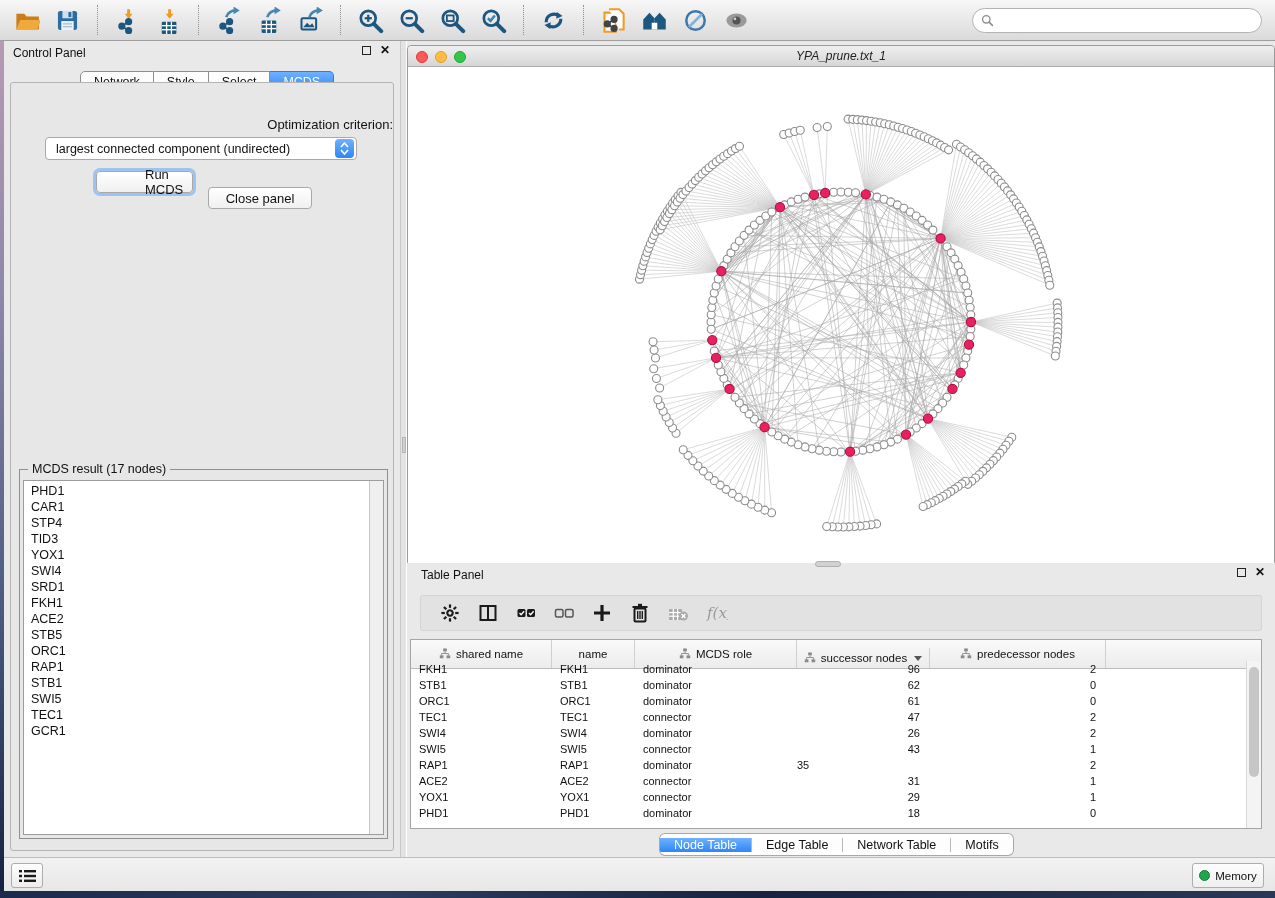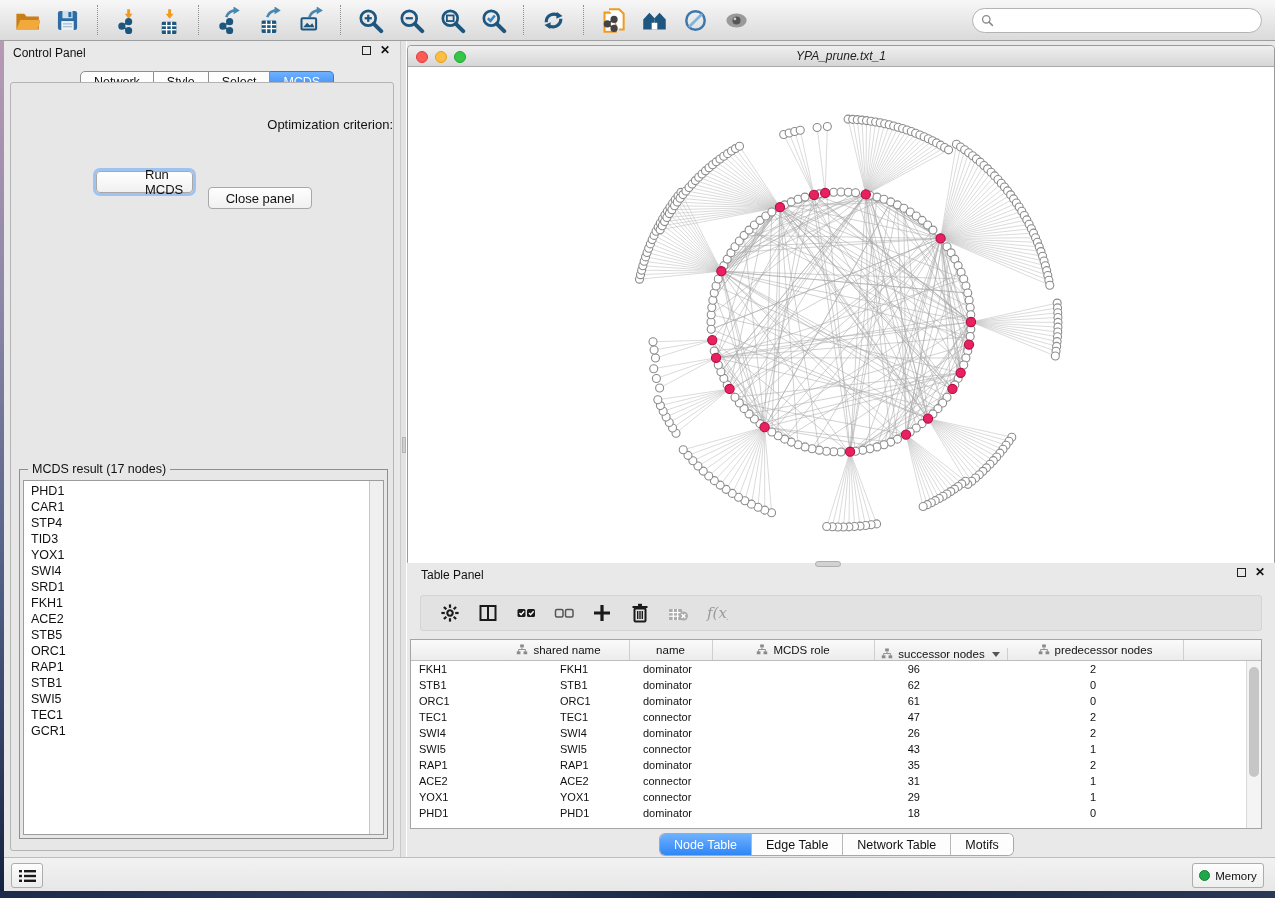--- a/index.html
+++ b/index.html
@@ -92,35 +92,35 @@
   
   .table-panel { position:absolute; left:0; top:522px; width:868px; height:294px; background:#e9e9e9; }
   .h-handle { position:absolute; left:408px; top:-2px; width:26px; height:6px;
     background:#d2d2d2; border:1px solid #b0b0b0; border-radius:3px; }
   .tp-toolbar { position:absolute; left:13px; top:32px; width:842px; height:36px;
     background:#e2e2e2; border:1px solid #d4d4d4; border-radius:3px;
     display:flex; align-items:center; gap:0; padding-left:10px; }
   .tpt-btn { width:38px; height:30px; display:flex; align-items:center; justify-content:center; }
   .table-wrap { position:absolute; left:3px; top:76px; width:852px; height:190px;
     background:#fff; border:1px solid #a5a5a5; }
-  .thead { display:flex; height:21px; background:linear-gradient(#fafafa,#ececec);
-    border-bottom:1px solid #bdbdbd;justify-content:center; }
+  .thead { display:flex; height:29px; background:linear-gradient(#fafafa,#ececec);
+    border-bottom:1px solid #bdbdbd; }
   .th { display:flex; align-items:center; justify-content:center; gap:5px;
     border-right:1px solid #cfcfcf; font-size:11.5px; color:#111; overflow:hidden; }
   .sort-desc { width:0; height:0; border-left:4px solid transparent; border-right:4px solid transparent;
     border-top:5px solid #555; margin-left:2px; }
   .tbody { position:absolute; left:0; top:21px; right:15px; bottom:0; overflow:hidden; }
   .trow { display:flex; height:16px; align-items:center; }
   .td { font-size:11px; color:#111; overflow:hidden; white-space:nowrap; }
   .tscroll { position:absolute; right:0; top:21px; bottom:0; width:15px; background:#f4f4f4;
     border-left:1px solid #d9d9d9; }
   .tthumb { position:absolute; left:2px; top:6px; width:10px; height:110px;
     background:#c6c6c6; border-radius:5px; }
   .bottom-tabs { position:absolute; left:253px; top:271px; height:21px; display:flex;
-    border-radius:5px; overflow:hidden; box-shadow:0 0 0 1px #a8a8a8; background:#fff; }
+    border-radius:5px; overflow:hidden; box-shadow:0 0 0 1px #a8a8a8; background:#fff;align-items:center; }
   .b-tab { font-size:12.5px; color:#111; background:#fdfdfd; display:flex; align-items:center;
     justify-content:center; padding:0 14px; border-left:1px solid #b8b8b8; }
   .b-tab:first-child { border-left:none; }
   .b-tab.sel { background:linear-gradient(#6fb1fe,#2e86f6); color:#fff; }
 
   
   .statusbar { left:4px; top:857px; width:1271px; height:34px;
     background:linear-gradient(#f2f2f2,#e7e7e7); border-top:1px solid #bdbdbd; }
   .list-btn { position:absolute; left:7px; top:5px; width:32px; height:25px;
     background:linear-gradient(#fdfdfd,#ededed); border:1px solid #adadad; border-radius:3px;
@@ -330,20 +330,31 @@
       </span>
     </div>
     <div class="cp-tabs" id="cp-tabs">
         <div class="cp-tab">Network</div>
         <div class="cp-tab">Style</div>
         <div class="cp-tab">Select</div>
         <div class="cp-tab sel">MCDS</div>
       </div>
     <div class="cp-content">
       <div class="opt-label">Optimization criterion:</div>
+      <div class="dropdown">
+        <span class="dd-text">largest connected component (undirected)</span>
+        <span class="dd-step">
+          <svg width="9" height="6" viewBox="0 0 9 6">
+              <path d="M1 5 L4.5 1 L8 5" fill="none" stroke="#fff" stroke-width="1.6"></path>
+            </svg>
+          <svg width="9" height="6" viewBox="0 0 9 6">
+              <path d="M1 1 L4.5 5 L8 1" fill="none" stroke="#fff" stroke-width="1.6"></path>
+            </svg>
+        </span>
+      </div>
       <div class="btn btn-run">Run MCDS</div>
       <div class="btn btn-closep">Close panel</div>
 
       <div class="mcds-group">
         <span class="mcds-legend">MCDS result (17 nodes)</span>
         <div class="mcds-list">
           <div class="mcds-items" id="mcds-items">
               <div>PHD1</div>
               <div>CAR1</div>
               <div>STP4</div>
@@ -1267,21 +1278,21 @@
               <div class="td" style="width: 141px; text-align: left; padding: 0px 0px 0px 8px;">SWI5</div>
               <div class="td" style="width: 83px; text-align: left; padding: 0px 0px 0px 8px;">SWI5</div>
               <div class="td" style="width: 162px; text-align: left; padding: 0px 0px 0px 8px;">connector</div>
               <div class="td" style="width: 133px; text-align: right; padding: 0px 10px 0px 0px;">43</div>
               <div class="td" style="width: 176px; text-align: right; padding: 0px 10px 0px 0px;">1</div>
             </div>
             <div class="trow">
               <div class="td" style="width: 141px; text-align: left; padding: 0px 0px 0px 8px;">RAP1</div>
               <div class="td" style="width: 83px; text-align: left; padding: 0px 0px 0px 8px;">RAP1</div>
               <div class="td" style="width: 162px; text-align: left; padding: 0px 0px 0px 8px;">dominator</div>
-              <div class="td" style="width: 133px; text-align: right; padding: 0px 10px 0px 0px;">35</div>
+              <div class="td" style="width: 133px; text-align: left; padding: 0px 10px 0px 0px;">35</div>
               <div class="td" style="width: 176px; text-align: right; padding: 0px 10px 0px 0px;">2</div>
             </div>
             <div class="trow">
               <div class="td" style="width: 141px; text-align: left; padding: 0px 0px 0px 8px;">ACE2</div>
               <div class="td" style="width: 83px; text-align: left; padding: 0px 0px 0px 8px;">ACE2</div>
               <div class="td" style="width: 162px; text-align: left; padding: 0px 0px 0px 8px;">connector</div>
               <div class="td" style="width: 133px; text-align: right; padding: 0px 10px 0px 0px;">31</div>
               <div class="td" style="width: 176px; text-align: right; padding: 0px 10px 0px 0px;">1</div>
             </div>
             <div class="trow">

